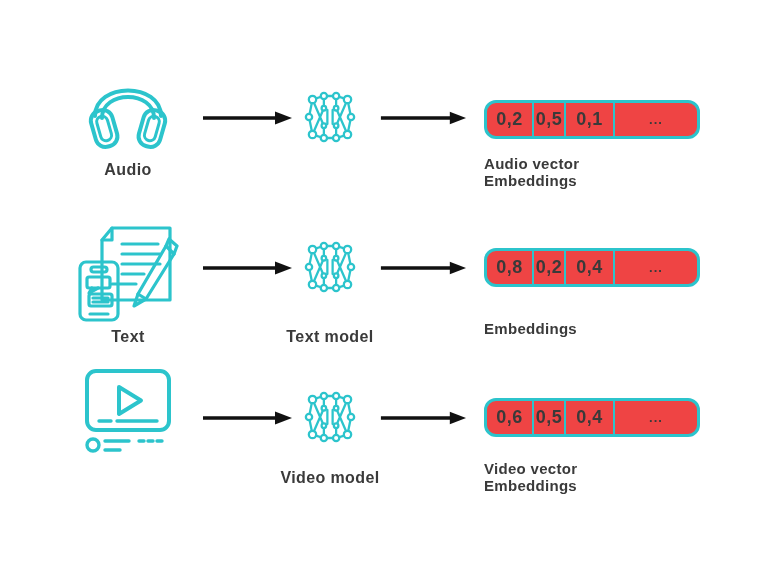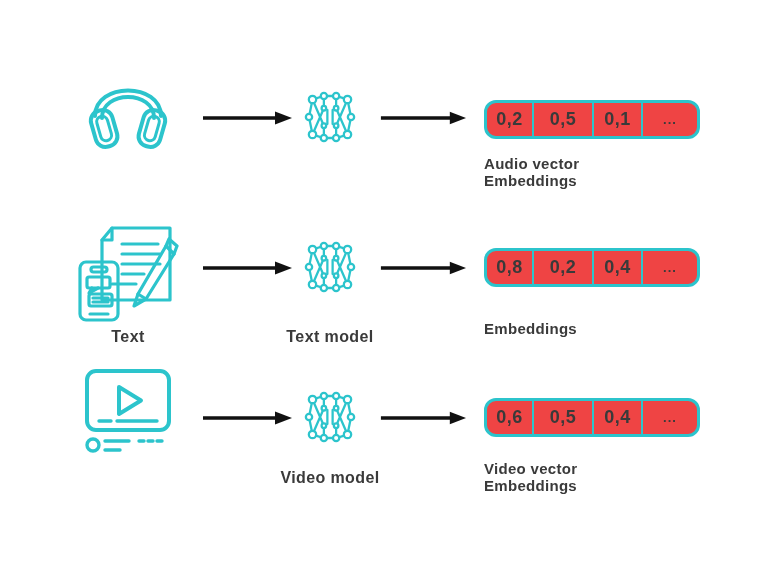--- a/index.html
+++ b/index.html
@@ -23,21 +23,21 @@
     border:3px solid var(--accent,#2cc4cc);border-radius:12px;
     background:#ef4444;overflow:hidden;
   }
   .emb-cell{
     display:flex;align-items:center;justify-content:center;
     font-size:18px;font-weight:700;letter-spacing:.5px;
     border-right:2.5px solid var(--accent,#2cc4cc);
     box-sizing:border-box;color:var(--text,#3a3a3a);
   }
   .emb-cell:nth-child(1){width:47px;}
-  .emb-cell:nth-child(2){width:60px;}
+  .emb-cell:nth-child(2){width:32px;}
   .emb-cell:nth-child(3){width:49px;}
   .emb-cell:nth-child(4){flex:1;border-right:none;font-size:13px;letter-spacing:1px;}
   .emb-label{
     width:216px;font-size:15px;font-weight:700;
     line-height:16.5px;letter-spacing:.3px;color:var(--text,#3a3a3a);
   }
 </style>
 </head>
 <body>
 
@@ -107,20 +107,21 @@
   </defs>
 </svg>
 
 <div class="canvas">
 
   <div class="abs icon" style="left:86px;top:66px;width:84px;height:84px">
     <svg viewBox="0 0 84 84">
         <use href="#sym-headphones"></use>
       </svg>
   </div>
+  <div class="abs cap-label" style="left:48px;top:161px;width:160px">Audio</div>
 
   <svg class="abs arrow" style="left:201px;top:111px" width="92" height="14" viewBox="0 0 92 14">
       <use href="#sym-arrow"></use>
     </svg>
 
   <div class="abs icon" style="left:302px;top:89px;width:56px;height:56px">
     <svg viewBox="0 0 64 64">
         <use href="#sym-neural"></use>
       </svg>
   </div>

